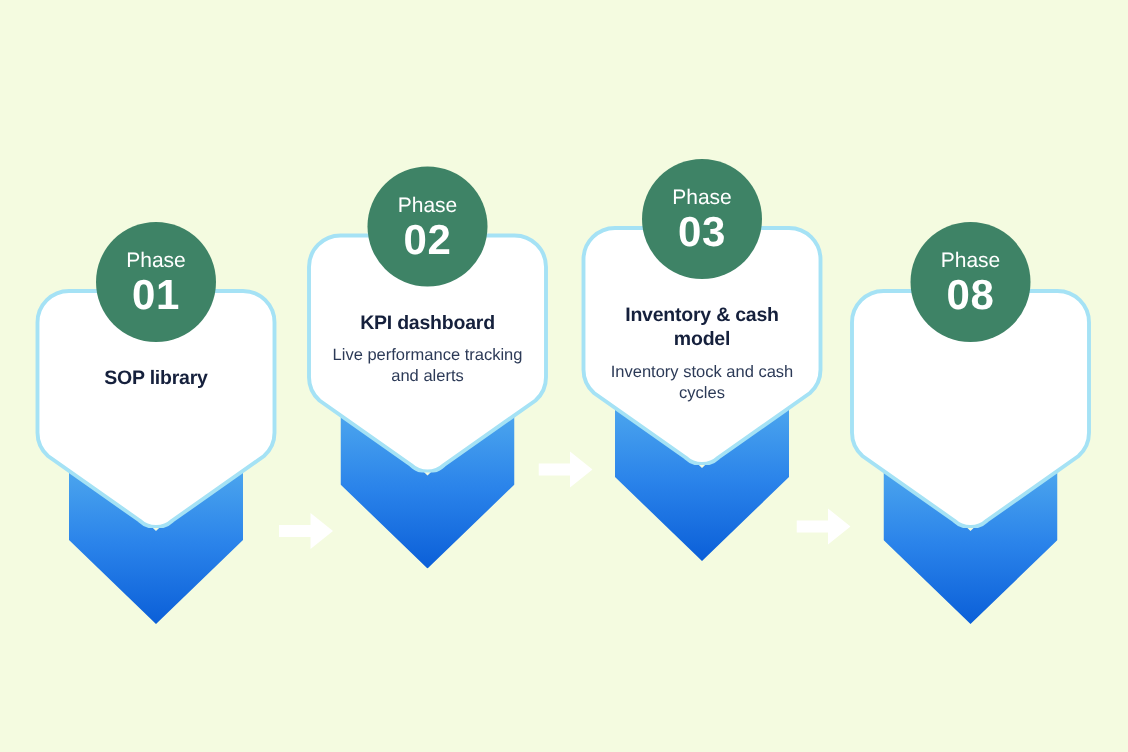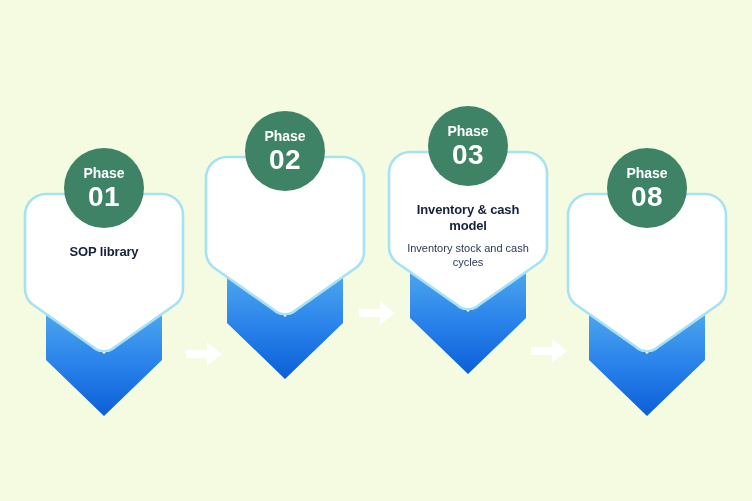--- a/index.html
+++ b/index.html
@@ -98,21 +98,21 @@
     z-index: 4;
     display: flex;
     flex-direction: column;
     align-items: center;
     justify-content: center;
     color: #ffffff;
   }
   .badge-word {
     font-size: 14px;
     line-height: 1;
-    font-weight: bold;
+    font-weight: normal;
     margin-bottom: 3px;
   }
   .badge-num {
     font-size: 28px;
     line-height: 1;
     font-weight: bold;
     letter-spacing: 0.5px;
   }
 
   
@@ -187,20 +187,24 @@
                      A21,21 0 0 1 153,112 L92,155 A16,16 0 0 1 70,155
                      L9,112 A21,21 0 0 1 2,96 L2,23 A21,21 0 0 1 23,2 Z" fill="#ffffff" stroke="#a5e2f5" stroke-width="2.6"></path>
           </svg>
         </div>
 
         <div class="badge">
           <span class="badge-word">Phase</span>
           <span class="badge-num">02</span>
         </div>
 
+        <div class="card-body">
+          <p class="card-title">KPI dashboard</p>
+          <p class="card-desc">Live performance tracking and alerts</p>
+        </div>
       </div>
     </div>
   </div>
 
   <div class="phase" style="left:387px; top:150px;">
     <div class="phase-stack">
       <div class="chevron" style="top:106px;">
         <svg viewBox="0 0 116 118" preserveAspectRatio="none">
           <defs>
             <linearGradient id="cg3" x1="0" y1="0" x2="0" y2="1">

